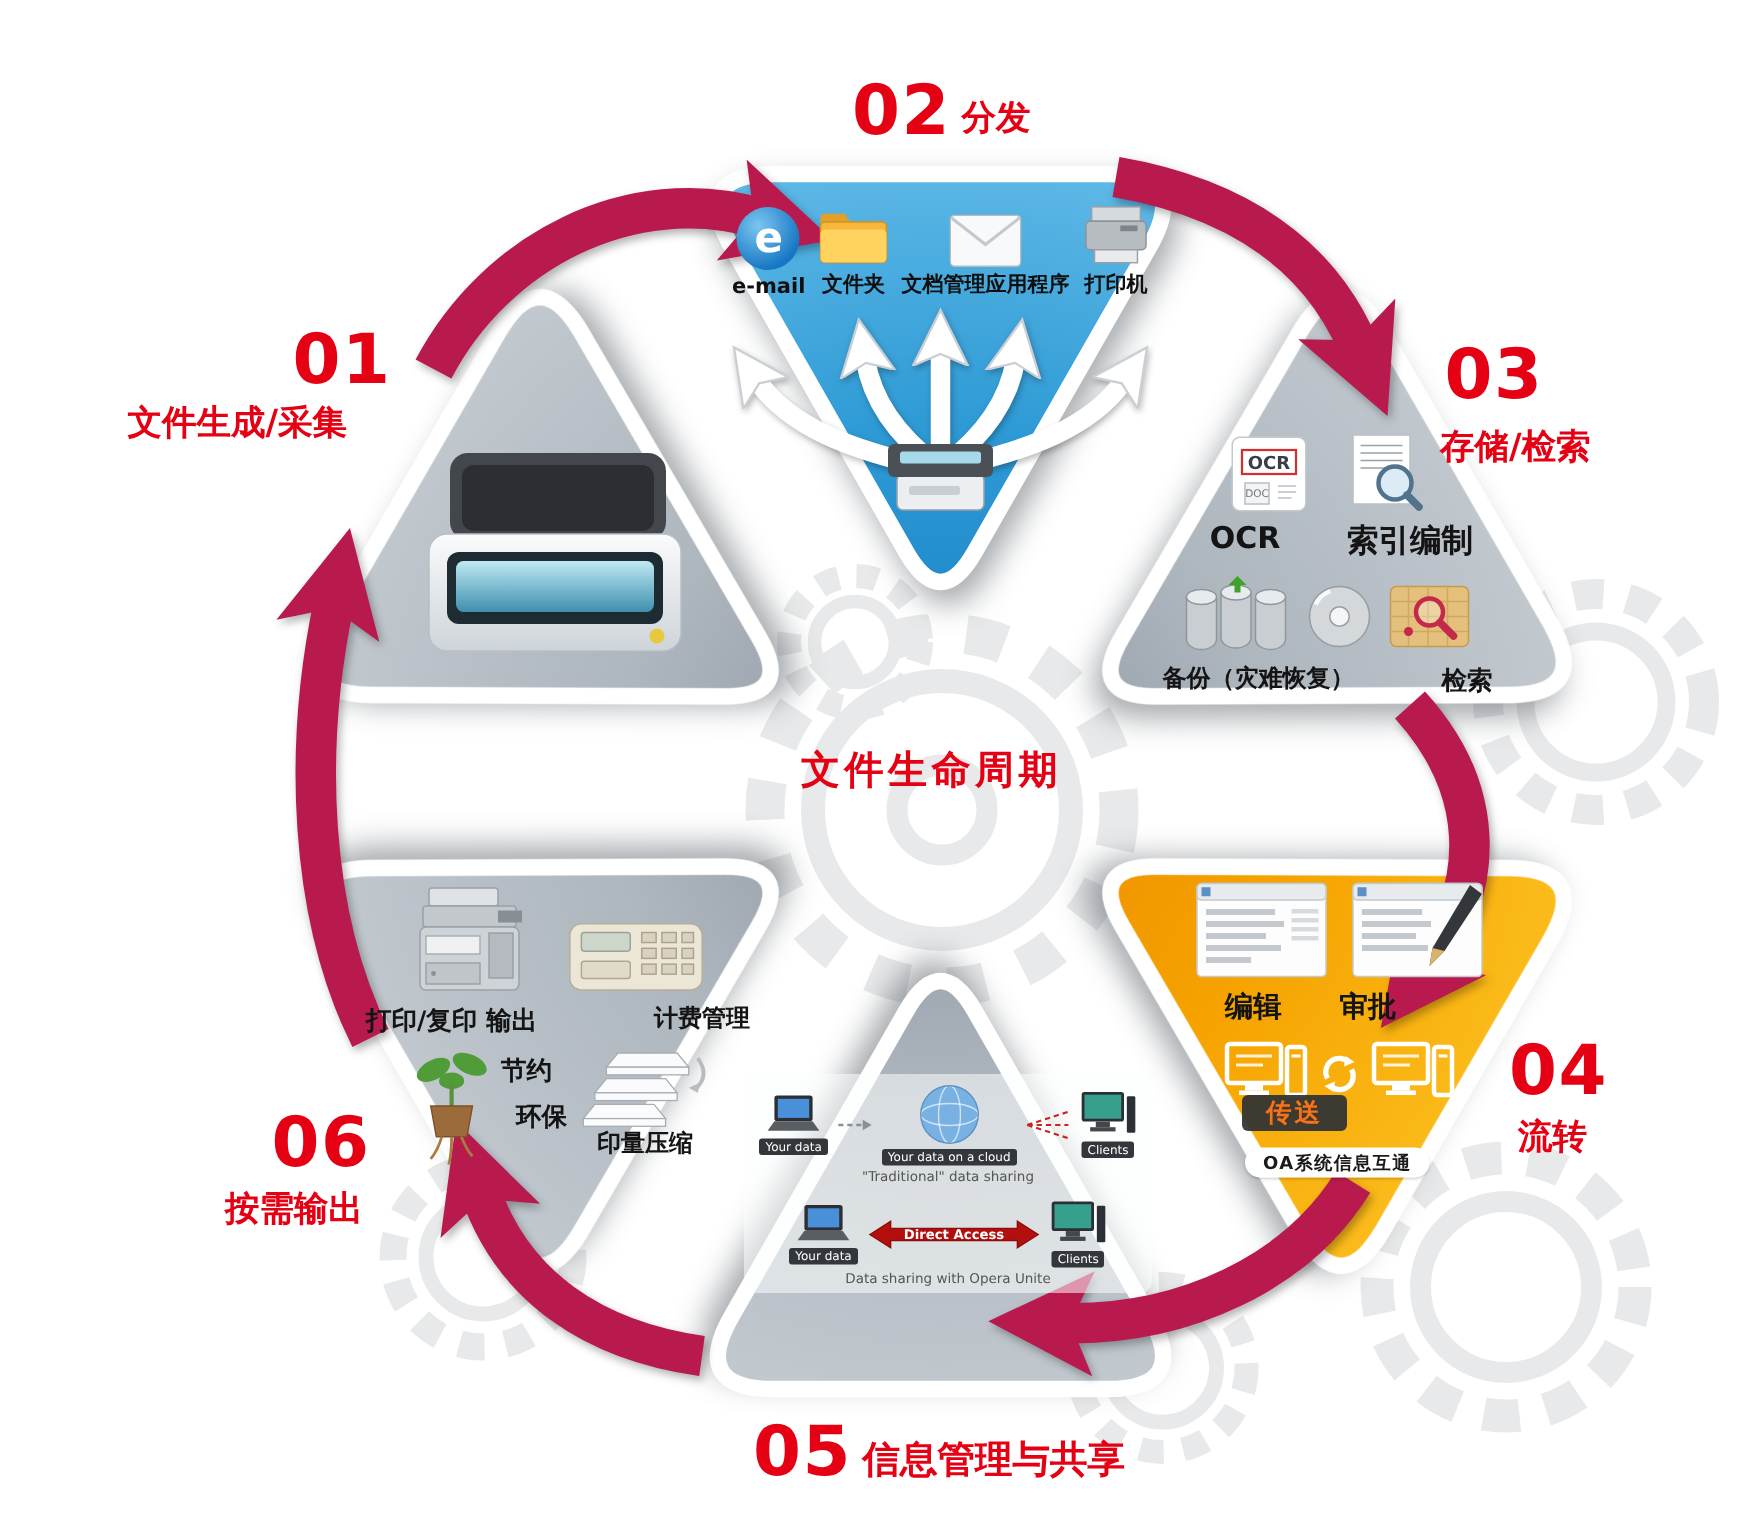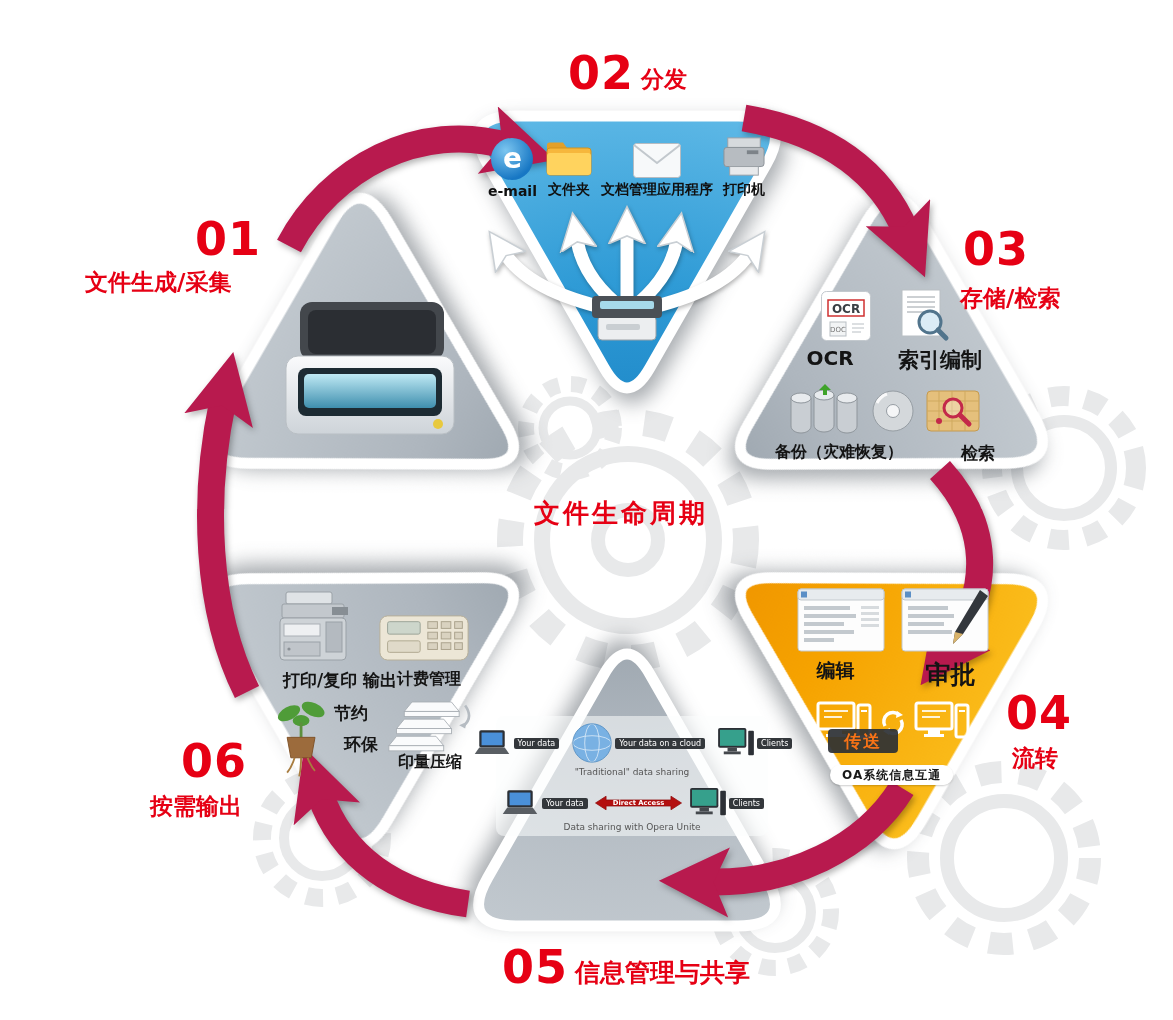--- a/index.html
+++ b/index.html
@@ -17,21 +17,21 @@
   .icons-row{display:flex;align-items:flex-end;justify-content:center;}
   .icon-item{display:flex;flex-direction:column;align-items:center;gap:3px;}
   .icon-label{font-size:14px;font-weight:700;color:#101010;white-space:nowrap;text-align:right;}
   .blk{color:#141414;font-weight:700;white-space:nowrap;}
   .e-icon{width:42px;height:42px;border-radius:50%;display:flex;align-items:center;justify-content:center;
           background:radial-gradient(circle at 35% 30%,#7cc6f0,#1777c4 72%);color:#fff;font-weight:700;font-size:28px;line-height:1;}
   .badge{background:rgba(45,48,52,.92);color:#f97316;font-weight:700;font-size:17px;padding:2px 16px;border-radius:4px;letter-spacing:2px;white-space:nowrap;}
   .pill{background:#ffffff;color:#1a1a1a;font-weight:700;font-size:12px;padding:3px 12px;border-radius:12px;letter-spacing:1px;white-space:nowrap;box-shadow:0 1px 2px rgba(0,0,0,.2);}
   .share{background:rgba(252,253,253,.55);border-radius:8px;padding:6px 4px 4px;}
   .srow{display:flex;align-items:center;justify-content:center;gap:8px;}
-  .sitem{display:flex;align-items:center;gap:2px;}
+  .sitem{display:flex;flex-direction:column;align-items:center;gap:2px;}
   .sbadge{background:#33373b;color:#fff;font-size:8px;padding:1px 4px;border-radius:2px;white-space:nowrap;}
   .scap{text-align:center;font-size:9px;color:#555;margin-top:3px;white-space:nowrap;}
   svg text{font-family:"DejaVu Sans","Liberation Sans",sans-serif;}
 </style>
 </head>
 <body>
 
 <div class="canvas">
 
   <svg class="base" width="1173" height="1020" viewBox="0 0 1173 1020">
@@ -283,21 +283,21 @@
             <rect x="7" y="26" width="46" height="4"></rect>
             <rect x="7" y="34" width="36" height="4"></rect>
             <rect x="7" y="42" width="44" height="4"></rect>
           </g>
         <path d="M79,2 L87,8 L62,46 L52,56 L54,44 Z" fill="#33373c"></path>
         <path d="M54,44 L52,56 L62,46 Z" fill="#d9b36a"></path>
       </svg>
     </div>
     <div style="display:flex;margin-top:6px">
       <span class="blk" style="flex:1;text-align:center;font-size:19px">编辑</span>
-      <span class="blk" style="flex:1;text-align:center;font-size:25px">审批</span>
+      <span class="blk" style="flex:1;text-align:left;font-size:19px">审批</span>
     </div>
     <div class="icons-row" style="gap:6px;margin-top:10px;align-items:center">
       <svg width="56" height="44" viewBox="0 0 56 44">
         <rect x="2" y="2" width="36" height="26" rx="2" fill="none" stroke="#fff" stroke-width="3"></rect>
         <path d="M8,10 h24 M8,16 h18" stroke="rgba(255,255,255,.85)" stroke-width="2"></path>
         <rect x="14" y="28" width="12" height="5" fill="#fff"></rect>
           <rect x="10" y="33" width="20" height="3" fill="#fff"></rect>
         <rect x="42" y="4" width="12" height="32" rx="2" fill="none" stroke="#fff" stroke-width="3"></rect>
         <path d="M45,10 h6" stroke="#fff" stroke-width="2"></path>
       </svg>
@@ -415,21 +415,21 @@
             <rect x="80" y="12" width="8" height="7"></rect>
           <rect x="52" y="23" width="10" height="7"></rect>
             <rect x="66" y="23" width="10" height="7"></rect>
             <rect x="80" y="23" width="8" height="7"></rect>
           <rect x="52" y="34" width="10" height="7"></rect>
             <rect x="66" y="34" width="10" height="7"></rect>
             <rect x="80" y="34" width="8" height="7"></rect>
         </g>
       </svg>
     </div>
-    <div style="display:flex;justify-content:center;margin-top:5px;padding:0 4px">
+    <div style="display:flex;justify-content:space-between;margin-top:5px;padding:0 4px">
       <span class="blk" style="font-size:17px">打印/复印 输出</span>
       <span class="blk" style="font-size:16px">计费管理</span>
     </div>
     <div style="display:flex;margin-top:8px;padding-left:36px">
       <svg width="52" height="84" viewBox="0 0 56 90">
         <g fill="#4f9c38">
           <ellipse cx="14" cy="14" rx="13" ry="7" transform="rotate(-28 14 14)"></ellipse>
           <ellipse cx="40" cy="10" rx="13" ry="7" transform="rotate(24 40 10)"></ellipse>
           <ellipse cx="27" cy="22" rx="9" ry="6"></ellipse>
         </g>

